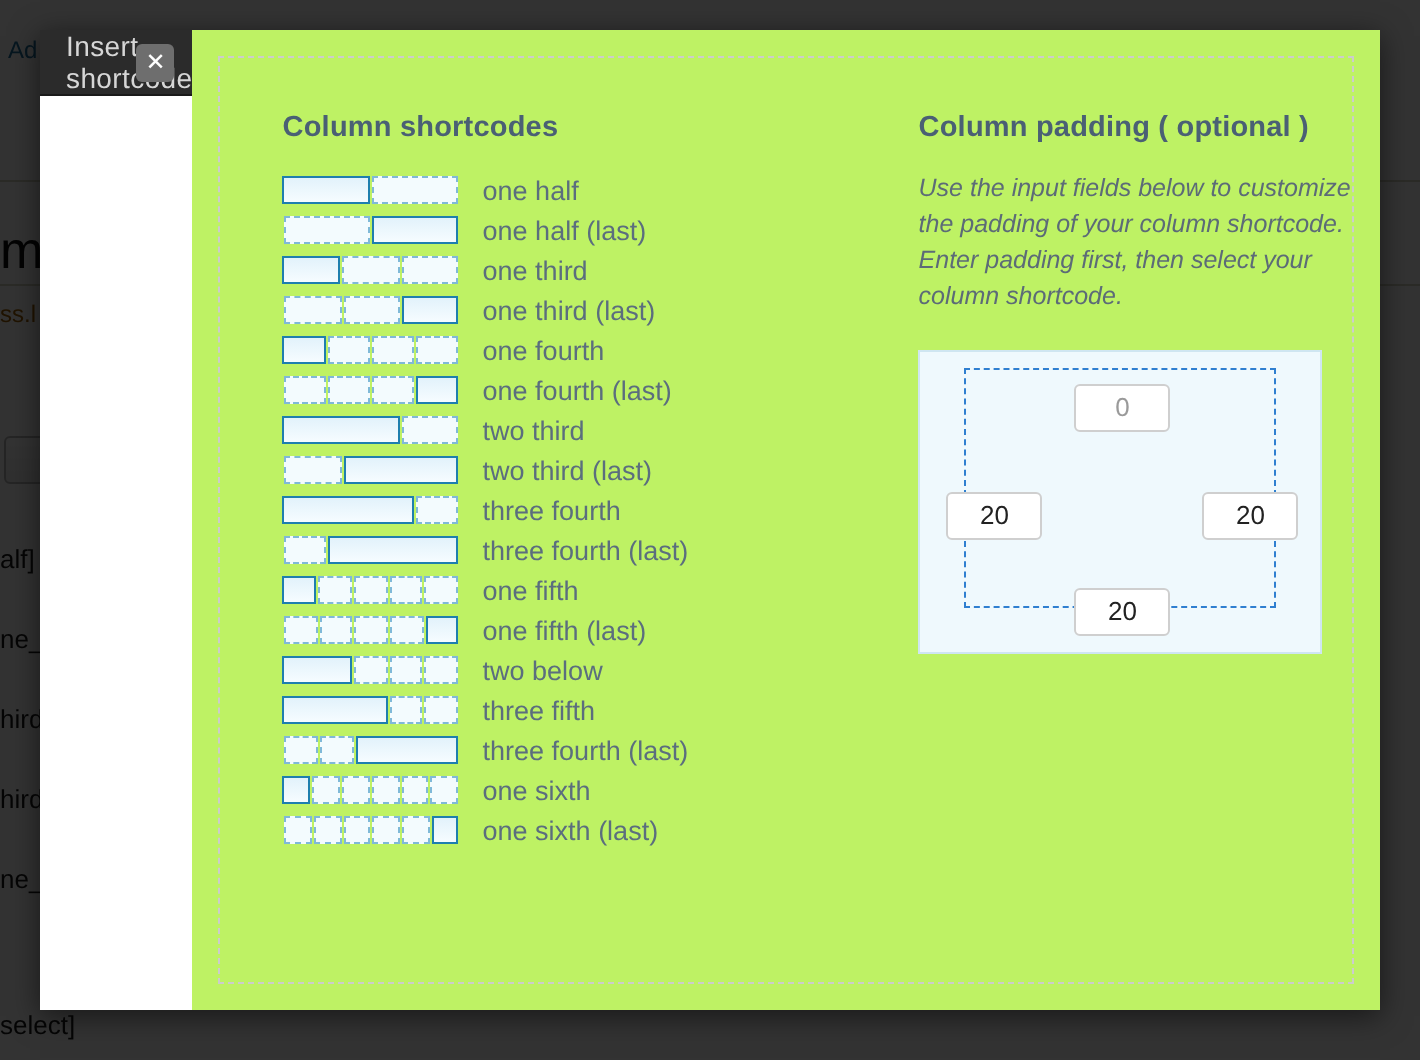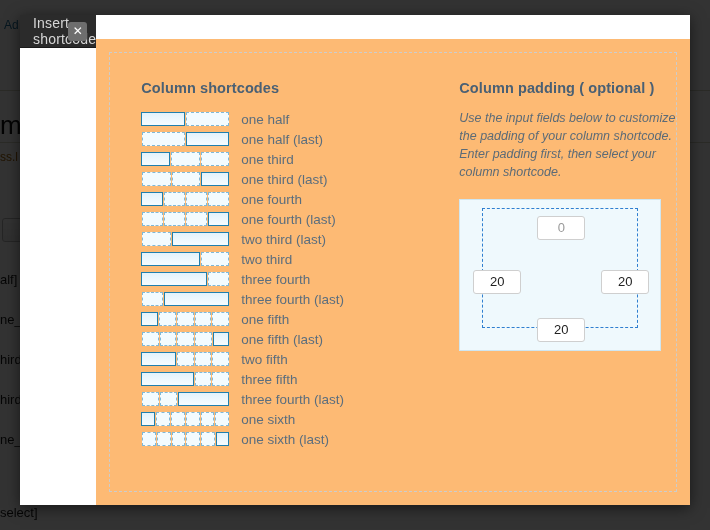--- a/index.html
+++ b/index.html
@@ -81,24 +81,23 @@
     width: 19px; height: 19px;
     border-radius: 3px;
     background: #6e6e6e;
     color: #fff;
     font-size: 12px; line-height: 19px; text-align: center;
     cursor: pointer;
     font-family: "Liberation Sans", sans-serif;
   }
   #modal-body {
     flex: 1 1 auto;
-    background: #fdba74;
+    background: #bef264;
     padding: 13px;
     position: relative;
-    margin-top: 24px;
   }
   #dashed-frame {
     position: absolute;
     left: 13px; top: 13px; right: 13px; bottom: 13px;
     border: 1px dashed #cccccc;
   }
   #panes {
     position: absolute;
     left: 13px; top: 13px; right: 13px; bottom: 13px;
     display: flex;
@@ -271,34 +270,34 @@
               <div class="sc-widget">
                 <div class="cell empty" style="width: 21.25px;"></div>
                 <div class="cell empty" style="width: 21.25px; margin-left: 1px;"></div>
                 <div class="cell empty" style="width: 21.25px; margin-left: 1px;"></div>
                 <div class="cell solid" style="width: 21.25px; margin-left: 1px;"></div>
               </div>
               <span class="sc-label">one fourth (last)</span>
             </li>
             <li class="sc-row">
               <div class="sc-widget">
+                <div class="cell solid" style="width: 58.3333px;"></div>
+                <div class="cell empty" style="width: 28.6667px; margin-left: 1px;"></div>
+              </div>
+              <span class="sc-label">two third</span>
+            </li>
+            <li class="sc-row">
+              <div class="sc-widget">
                 <div class="cell empty" style="width: 28.6667px;"></div>
                 <div class="cell solid" style="width: 58.3333px; margin-left: 1px;"></div>
               </div>
               <span class="sc-label">two third (last)</span>
             </li>
             <li class="sc-row">
               <div class="sc-widget">
-                <div class="cell solid" style="width: 58.3333px;"></div>
-                <div class="cell empty" style="width: 28.6667px; margin-left: 1px;"></div>
-              </div>
-              <span class="sc-label">two third</span>
-            </li>
-            <li class="sc-row">
-              <div class="sc-widget">
                 <div class="cell solid" style="width: 65.75px;"></div>
                 <div class="cell empty" style="width: 21.25px; margin-left: 1px;"></div>
               </div>
               <span class="sc-label">three fourth</span>
             </li>
             <li class="sc-row">
               <div class="sc-widget">
                 <div class="cell empty" style="width: 21.25px;"></div>
                 <div class="cell solid" style="width: 65.75px; margin-left: 1px;"></div>
               </div>
@@ -324,21 +323,21 @@
               </div>
               <span class="sc-label">one fifth (last)</span>
             </li>
             <li class="sc-row">
               <div class="sc-widget">
                 <div class="cell solid" style="width: 34.6px;"></div>
                 <div class="cell empty" style="width: 16.8px; margin-left: 1px;"></div>
                 <div class="cell empty" style="width: 16.8px; margin-left: 1px;"></div>
                 <div class="cell empty" style="width: 16.8px; margin-left: 1px;"></div>
               </div>
-              <span class="sc-label">two fifth</span>
+              <span class="sc-label">two below</span>
             </li>
             <li class="sc-row">
               <div class="sc-widget">
                 <div class="cell solid" style="width: 52.4px;"></div>
                 <div class="cell empty" style="width: 16.8px; margin-left: 1px;"></div>
                 <div class="cell empty" style="width: 16.8px; margin-left: 1px;"></div>
               </div>
               <span class="sc-label">three fifth</span>
             </li>
             <li class="sc-row">

